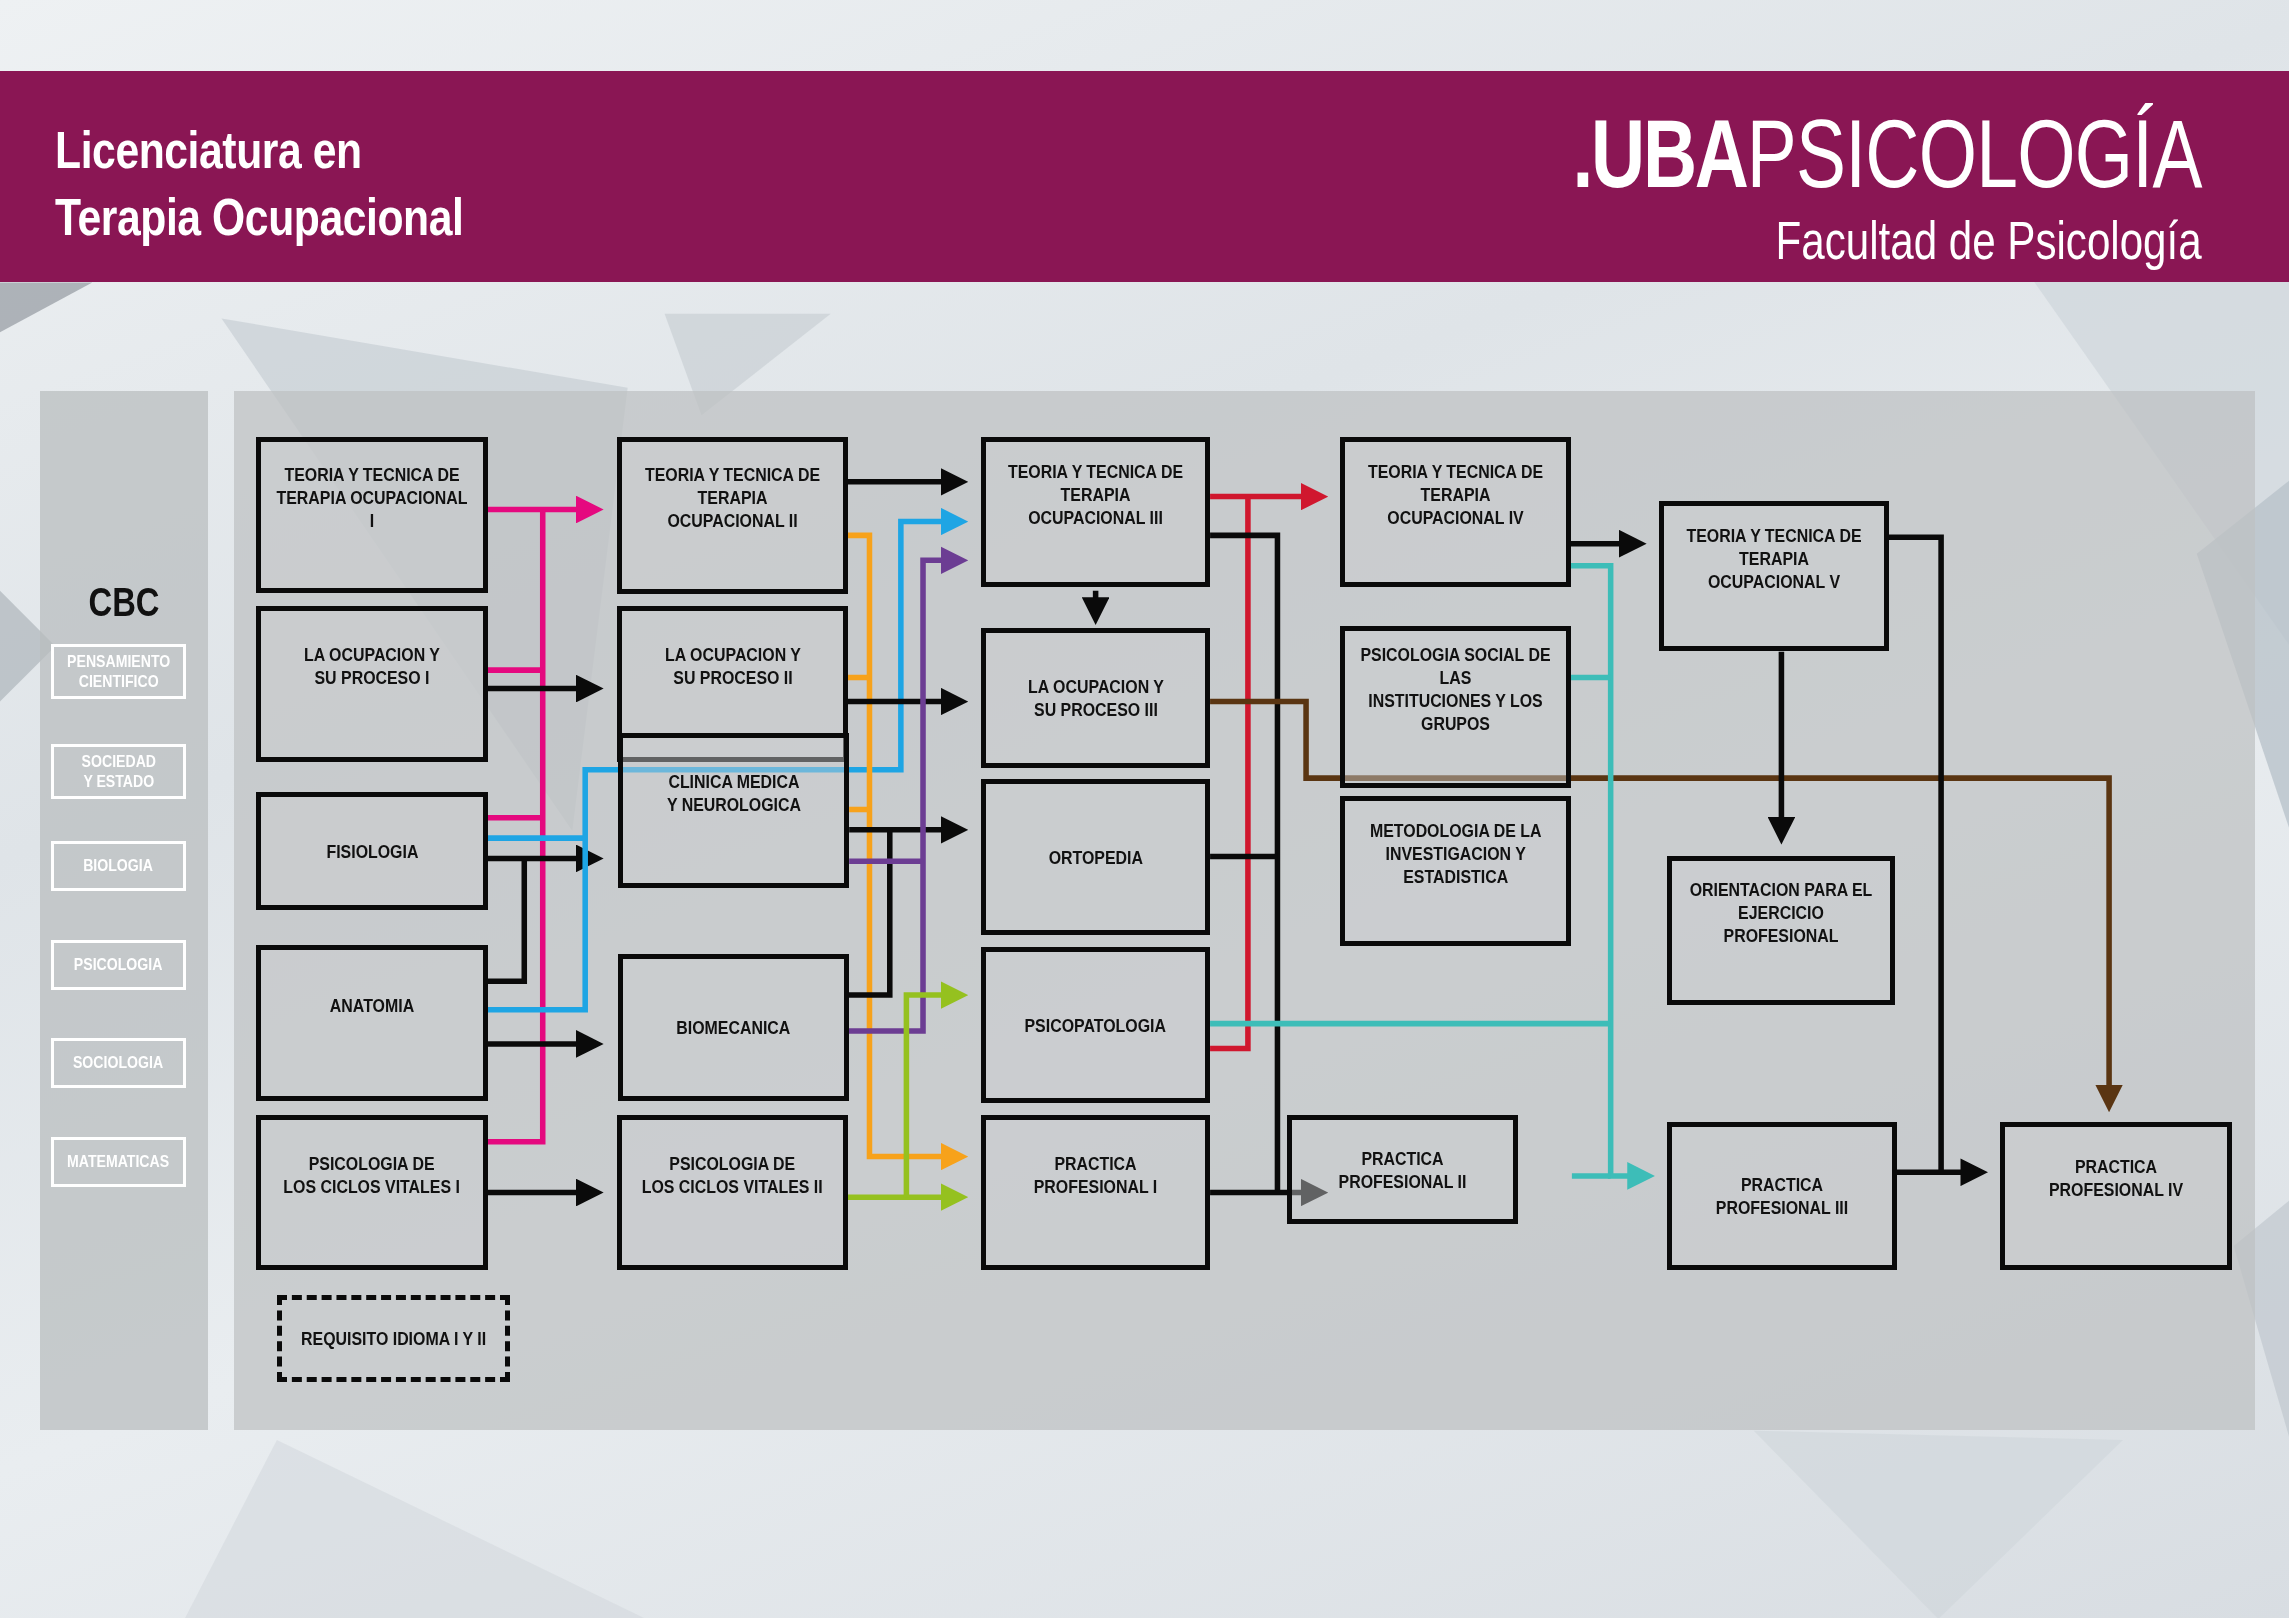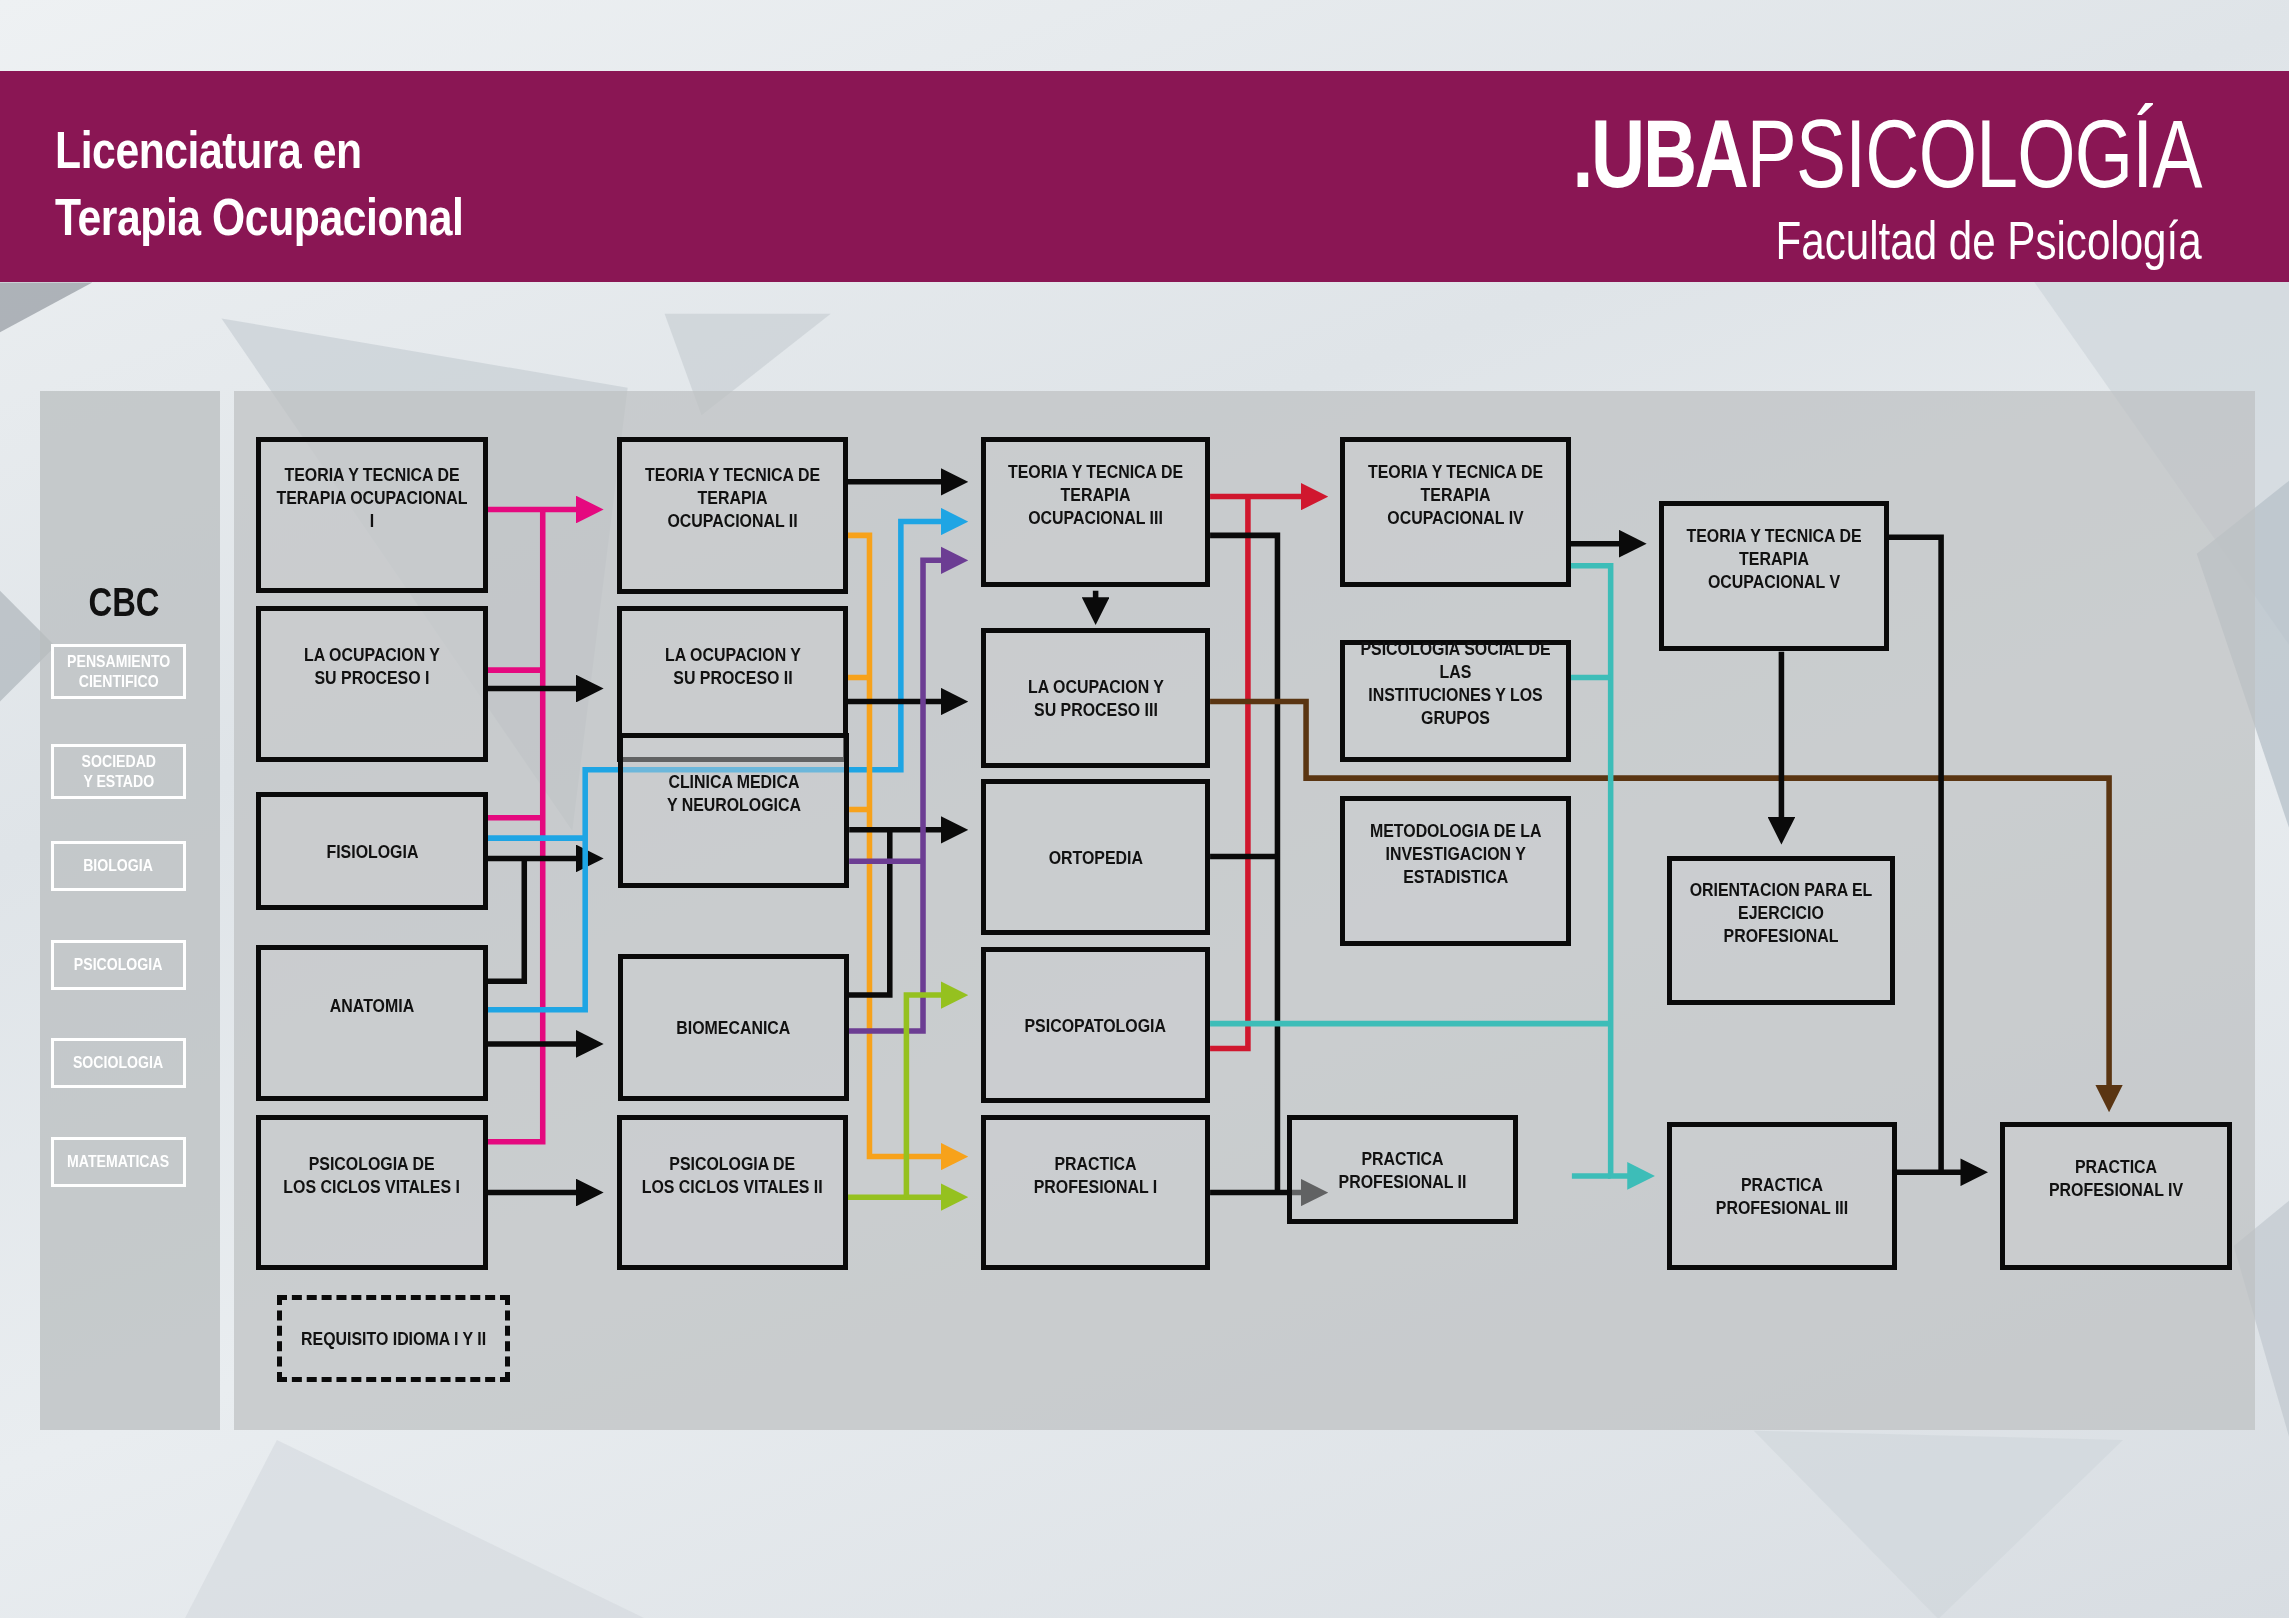--- a/index.html
+++ b/index.html
@@ -24,21 +24,20 @@
     transform:scaleX(0.78); transform-origin:right top;
   }
   .brand-line { white-space:nowrap; font-size:96px; line-height:96px; }
   .brand-uba { font-weight:bold; letter-spacing:-2.8px; }
   .brand-psi { font-weight:normal; letter-spacing:-0.9px; }
   .brand-sub { font-size:54px; line-height:65px; margin-top:5.5px; }
 
   .sidebar {
     position:absolute; left:40px; top:391px; width:168px; height:1039px;
     background:rgba(185,188,190,0.72);
-    padding-left:12px;
   }
   .mainpanel {
     position:absolute; left:234px; top:391px; width:2021px; height:1039px;
     background:rgba(190,192,194,0.72);
   }
   .cbc-title {
     position:absolute; left:0; width:168px; top:188px; text-align:center;
     font-weight:bold; font-size:41px; color:#111; transform:scaleX(0.8);
   }
   .cbc-item {
@@ -258,21 +257,21 @@
     <span>PSICOPATOLOGIA</span>
   </div>
 <div class="box" style="left:981px;top:1115px;width:229px;height:155px">
     <span>PRACTICA PROFESIONAL I</span>
   </div>
 
 <div class="box" style="left:1340px;top:437px;width:231px;height:150px">
     <span>TEORIA Y TECNICA DE
 TERAPIA OCUPACIONAL IV</span>
   </div>
-<div class="box" style="left:1340px;top:640px;width:231px;height:122px">
+<div class="box" style="left:1340px;top:626px;width:231px;height:162px">
     <span>PSICOLOGIA SOCIAL DE LAS
 INSTITUCIONES Y LOS
 GRUPOS</span>
   </div>
 <div class="box" style="left:1340px;top:796px;width:231px;height:150px">
     <span>METODOLOGIA DE LA
 INVESTIGACION Y
 ESTADISTICA</span>
   </div>
 <div class="box center" style="left:1287px;top:1115px;width:231px;height:109px">

